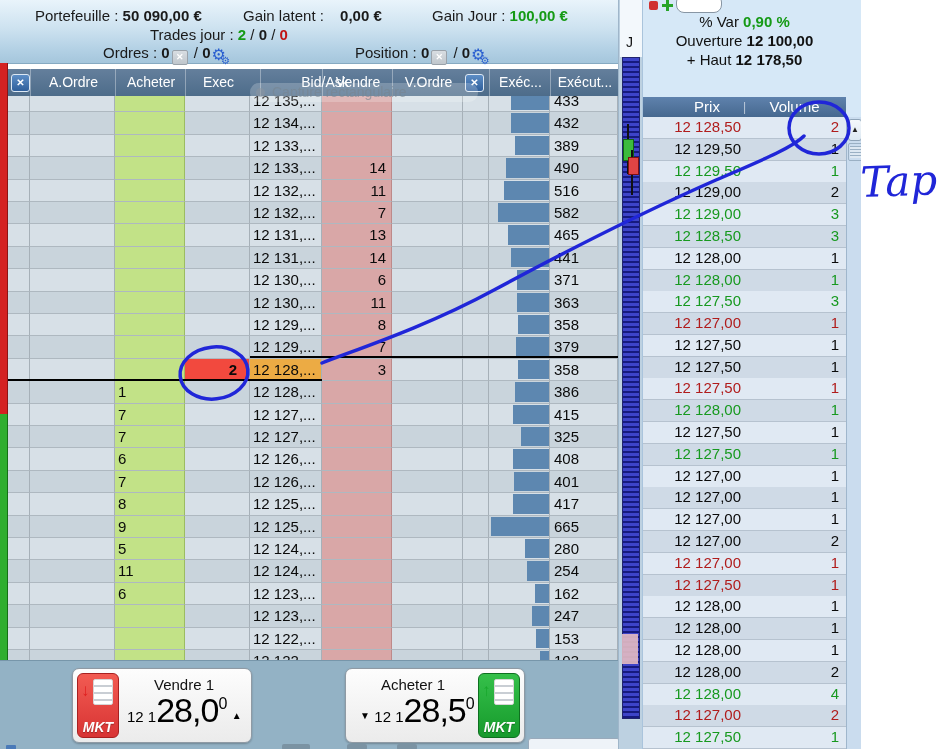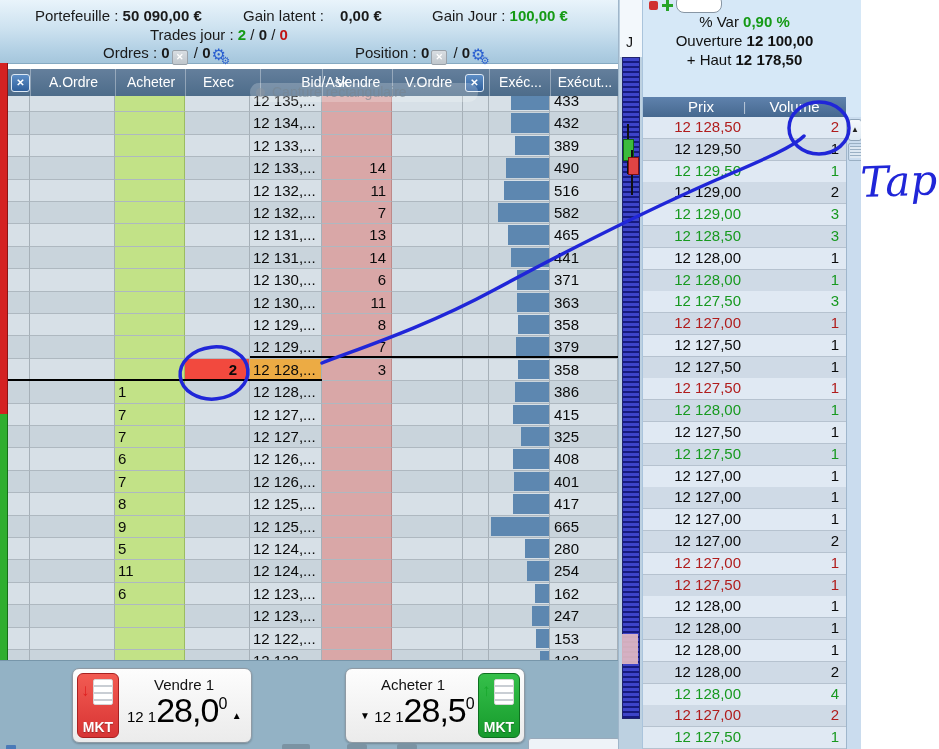--- a/index.html
+++ b/index.html
@@ -67,21 +67,21 @@
     background:linear-gradient(180deg,#fdfdfd,#ebebeb);box-shadow:0 1px 2px rgba(0,0,0,.25);}
   .mkt{position:absolute;top:4px;width:40px;height:63px;border-radius:6px;color:#fff;text-align:center;}
   .mkt-red{left:4px;background:linear-gradient(180deg,#f25b52,#d83434);border:1px solid #a82020;}
   .mkt-green{right:4px;background:linear-gradient(180deg,#35c04a,#169a2c);border:1px solid #0e7020;}
   .mkt .pg{position:absolute;right:5px;top:5px;width:18px;height:24px;border:1px solid #d5d5d5;border-radius:2px;
     background:repeating-linear-gradient(180deg,#ffffff 0 5px,#c9ced4 5px 7px);}
   .mkt .ar{position:absolute;left:3px;top:7px;font-size:17px;font-weight:bold;}
   .mkt-red .ar{color:#e02020;}
   .mkt-green .ar{color:#18a82c;}
   .mkt .lbl{position:absolute;left:0;right:0;bottom:2px;font-size:14px;font-weight:bold;
-    text-shadow:0 1px 1px rgba(0,0,0,.3);}
+    text-shadow:0 1px 1px rgba(0,0,0,.3);font-style:italic;}
   .olabel{position:absolute;top:7px;font-size:15px;color:#111;}
   .oprice{position:absolute;top:22px;white-space:nowrap;color:#000;}
   .oprice .sm{font-size:15px;}
   .oprice .bg{font-size:34px;letter-spacing:-1px;}
   .oprice .sp{font-size:16px;position:relative;top:-13px;}
   .oprice .tk{font-size:10px;position:relative;top:-3px;}
   .ftab{position:absolute;top:83px;height:6px;background:#7b93a3;border-radius:2px;}
 
   
   #strip{left:618px;top:0;width:24px;height:749px;background:#bdd1e1;border-left:1px solid #9fb6ca;}
@@ -603,21 +603,21 @@
     </div>
     <div class="stat" style="top:32px;">
       <span>Ouverture</span>
       <b>12 100,00</b>
     </div>
     <div class="stat" style="top:51px;">
       <span>+ Haut</span>
       <b>12 178,50</b>
     </div>
     <div id="theader">
-      <span class="th" style="left:8px;width:100px;">Prix</span>
+      <span class="th" style="left:14px;width:100px;">Prix</span>
       <span class="tsep">|</span>
       <span class="th" style="left:100px;width:103px;">Volume</span>
     </div>
     <div id="trows">
         <div class="trow e" style="top: 0px;">
           <span class="tp cr">12 128,50</span>
           <span class="tv cr">2</span>
         </div>
         <div class="trow o" style="top: 22px;">
           <span class="tp cn">12 129,50</span>

